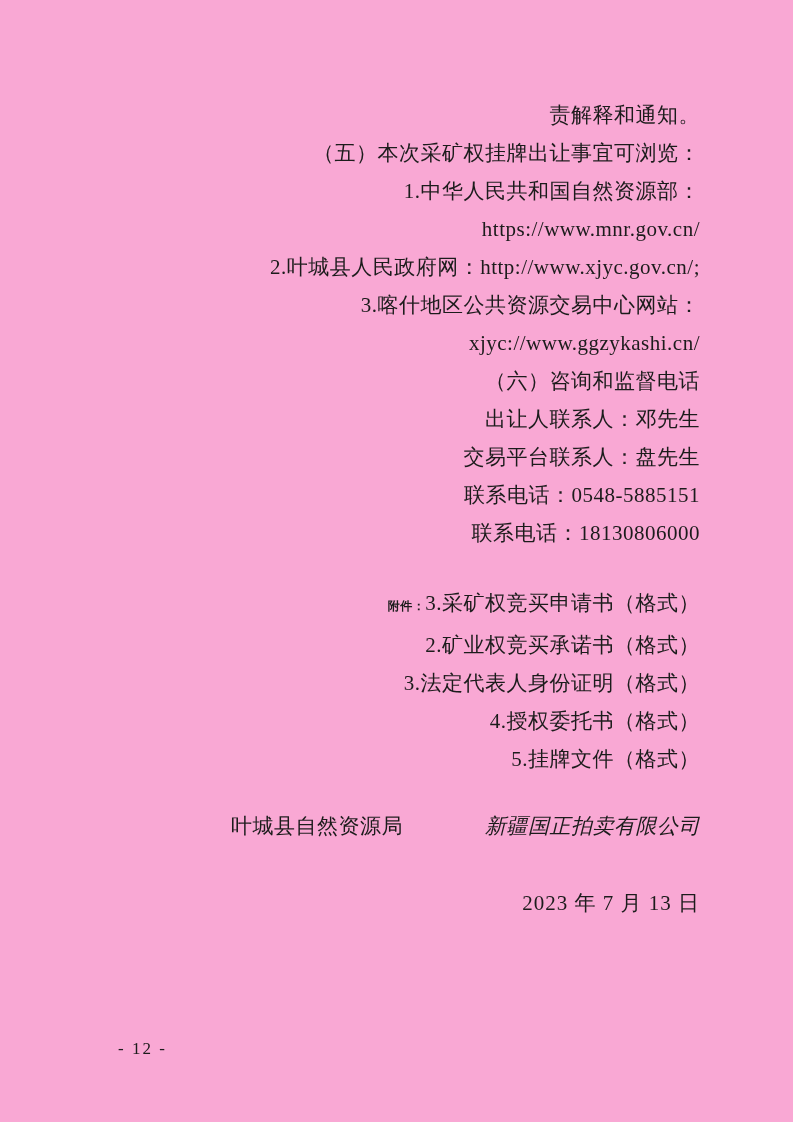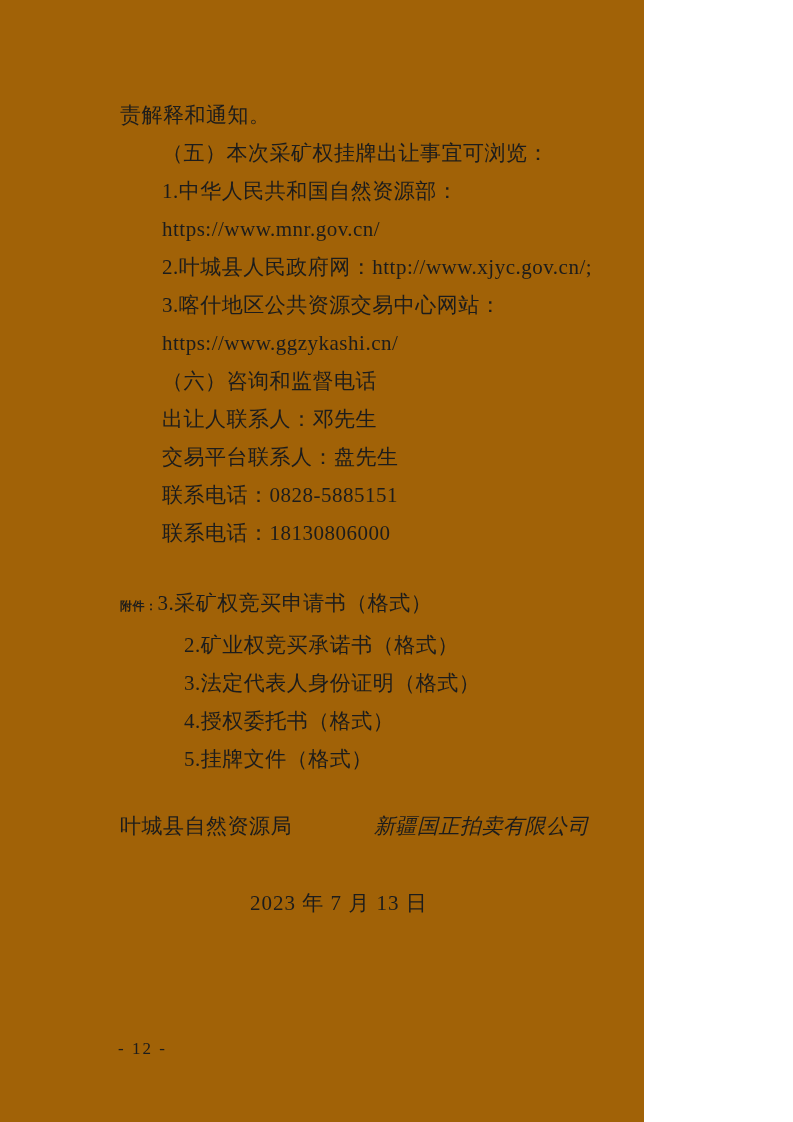--- a/index.html
+++ b/index.html
@@ -2,26 +2,27 @@
 <html><head>
 <meta charset="utf-8">
 <style>
   html, body {
     margin: 0;
     padding: 0;
     background: #ffffff;
   }
   .page {
     position: relative;
-    width: 644px;
+    width: 793px;
     height: 1122px;
-    background: #a16207;
+    background: #f9a8d4;
     overflow: hidden;
     font-family: "Liberation Serif", "DejaVu Serif", serif;
     color: #1c1c1c;
+    text-align: right;
   }
   .content {
     position: absolute;
     left: 120px;
     top: 96px;
     width: 580px;
   }
   .line {
     margin: 0;
     font-size: 21px;
@@ -68,25 +69,25 @@
 
 <div class="page">
   <div class="content">
 
     <p class="line">责解释和通知。</p>
     <p class="line indent">（五）本次采矿权挂牌出让事宜可浏览：</p>
     <p class="line indent">1.中华人民共和国自然资源部：</p>
     <p class="line indent">https://www.mnr.gov.cn/</p>
     <p class="line indent">2.叶城县人民政府网：http://www.xjyc.gov.cn/;</p>
     <p class="line indent">3.喀什地区公共资源交易中心网站：</p>
-    <p class="line indent">https://www.ggzykashi.cn/</p>
+    <p class="line indent">xjyc://www.ggzykashi.cn/</p>
     <p class="line indent">（六）咨询和监督电话</p>
     <p class="line indent">出让人联系人：邓先生</p>
     <p class="line indent">交易平台联系人：盘先生</p>
-    <p class="line indent">联系电话：0828-5885151</p>
+    <p class="line indent">联系电话：0548-5885151</p>
     <p class="line indent">联系电话：18130806000</p>
 
     <div class="spacer sp-a"></div>
 
     <p class="line"><span class="attach-label">附件：</span><span>3.采矿权竞买申请书（格式）</span></p>
     <p class="line attach-item">2.矿业权竞买承诺书（格式）</p>
     <p class="line attach-item">3.法定代表人身份证明（格式）</p>
     <p class="line attach-item">4.授权委托书（格式）</p>
     <p class="line attach-item">5.挂牌文件（格式）</p>
 

